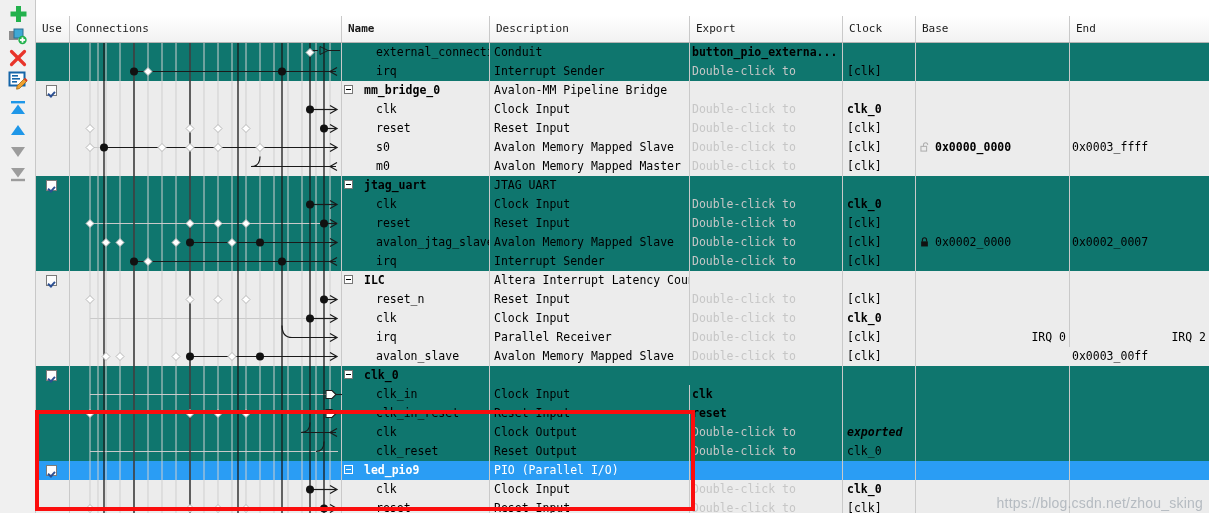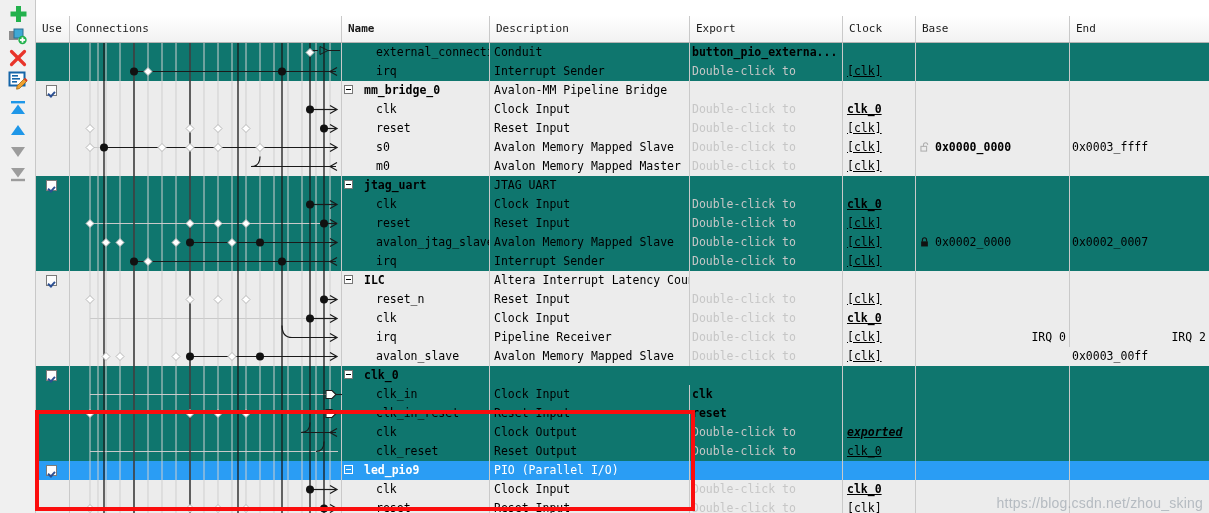--- a/index.html
+++ b/index.html
@@ -55,21 +55,21 @@
     box-sizing:border-box;white-space:nowrap;overflow:hidden;
     font-family:"DejaVu Sans Mono","Liberation Mono",monospace;
     font-size:11.5px;
   }
   .cell.bdr{border-right:1px solid #c9c9c9;}
   .c-use{left:0;width:34px;}
   .c-conn{left:34px;width:272px;}
   .c-name{left:306px;width:148px;padding-left:4px;}
   .c-desc{left:454px;width:200px;padding-left:4px;}
   .c-exp{left:654px;width:153px;padding-left:2px;}
-  .c-clk{left:807px;width:73px;padding-left:4px;text-decoration:underline;}
+  .c-clk{left:807px;width:73px;padding-left:4px;}
   .c-base{left:880px;width:154px;padding-left:4px;}
   .c-end{left:1034px;width:139px;padding-left:2px;}
 
   .grp{font-weight:bold;}
   .childname{padding-left:30px;}
   .grpname{padding-left:18px;position:relative;}
   .expander{
     position:absolute;left:2px;top:4px;width:9px;height:9px;
     border:1px solid #767676;background:#fff;box-sizing:border-box;
   }
@@ -355,21 +355,21 @@
           <div class="cell c-desc bdr">Clock Input</div>
           <div class="cell c-exp bdr"><span class="dbl">Double-click to</span></div>
           <div class="cell c-clk bdr"><span class="bold">clk_0</span></div>
           <div class="cell c-base bdr"></div>
           <div class="cell c-end"></div>
         </div>
         <div class="row alt" style="top: 285px;">
           <div class="cell c-use bdr"></div>
           <div class="cell c-conn bdr"></div>
           <div class="cell c-name bdr"><span class="childname">irq</span></div>
-          <div class="cell c-desc bdr">Pipeline Receiver</div>
+          <div class="cell c-desc bdr">Parallel Receiver</div>
           <div class="cell c-exp bdr"><span class="dbl">Double-click to</span></div>
           <div class="cell c-clk bdr"><span>[clk]</span></div>
           <div class="cell c-base bdr">
             <span class="irq">IRQ 0</span>
           </div>
           <div class="cell c-end">
             <span class="irq">IRQ 2</span>
           </div>
         </div>
         <div class="row alt" style="top: 304px;">

